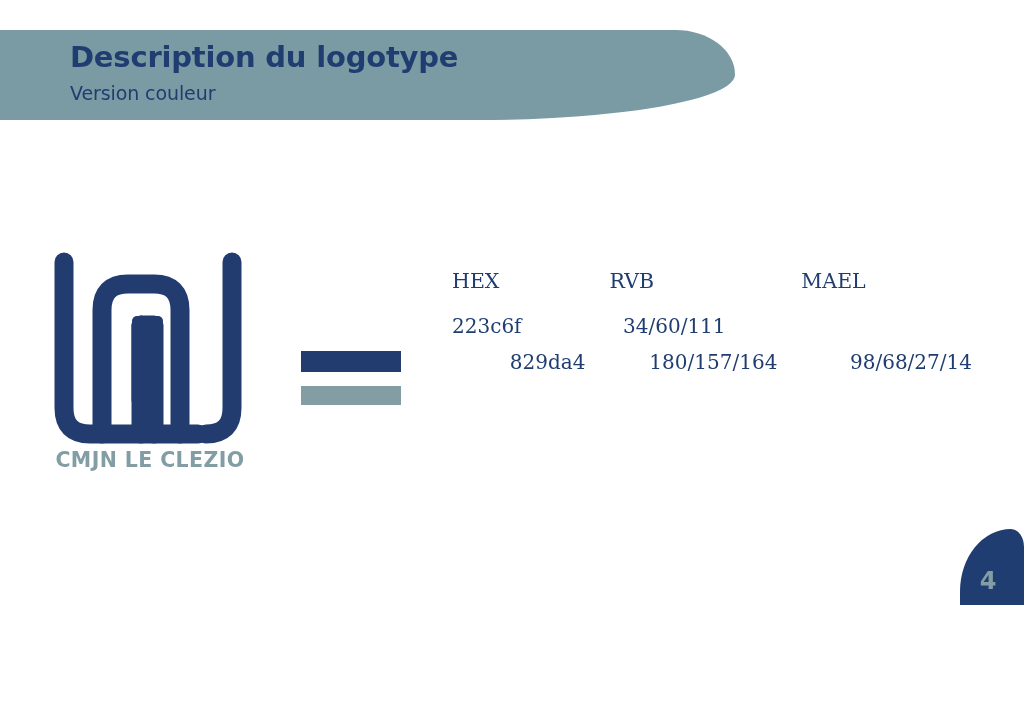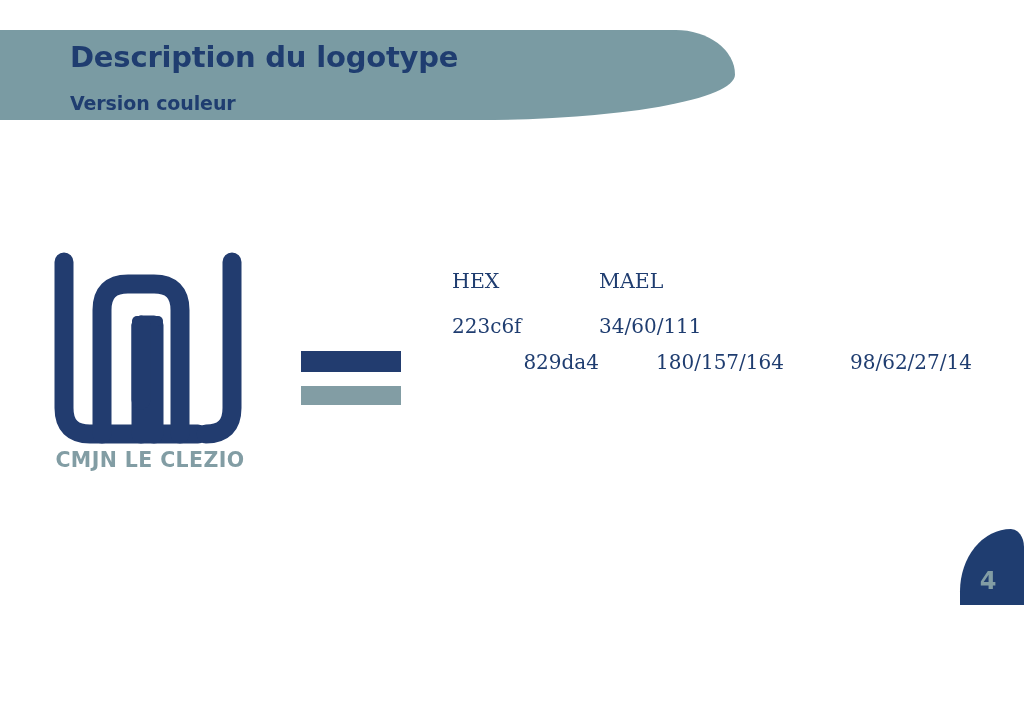--- a/index.html
+++ b/index.html
@@ -44,25 +44,25 @@
     font-weight: bold;
     color: #1f3d70;
     letter-spacing: -0.2px;
     line-height: 1.08;
     margin: 0;
     white-space: nowrap;
   }
   .header-subtitle {
     font-family: "DejaVu Sans", sans-serif;
     font-size: 19px;
-    font-weight: bold;
+    font-weight: normal;
     color: #1f3d70;
     letter-spacing: -0.1px;
     line-height: 1.1;
-    margin: 20px 0 0 0;
+    margin: 10px 0 0 0;
     white-space: nowrap;
   }
 
   
   .logo-block {
     position: absolute;
     left: 50px;
     top: 250px;
     width: 200px;
     height: 230px;
@@ -110,20 +110,21 @@
   
   .color-table {
     position: absolute;
     left: 452px;
     top: 271px;
     width: 520px;
   }
   .color-table .row {
     display: flex;
     white-space: nowrap;
+    gap: 24px;
   }
   .color-table .cell {
     font-family: "DejaVu Serif", serif;
     font-size: 20px;
     color: #1f3d70;
     line-height: 1;
   }
   .color-table .c0 { width: 147px; }
   .color-table .c1 { width: 185px; }
   .color-table .c2 { width: 188px; }
@@ -204,31 +205,32 @@
   </div>
 
   <div class="swatch-col">
     <div class="swatch primary"></div>
     <div class="swatch secondary"></div>
   </div>
 
   <div class="color-table">
     <div class="row head-row">
       <div class="cell c0">HEX</div>
+      <div class="cell c1">RVB</div>
       <div class="cell c2">MAEL</div>
     </div>
     <div class="body">
       <div class="row">
         <div class="cell c0">223c6f</div>
         <div class="cell c1">34/60/111</div>
       </div>
       <div class="row">
         <div class="cell c0">829da4</div>
         <div class="cell c1">180/157/164</div>
-        <div class="cell c2">98/62/27/14</div>
+        <div class="cell c2">98/68/27/14</div>
       </div>
     </div>
   </div>
 
   <div class="page-badge">
     <div class="shape"></div>
     <div class="num">4</div>
   </div>
 
 </div>

